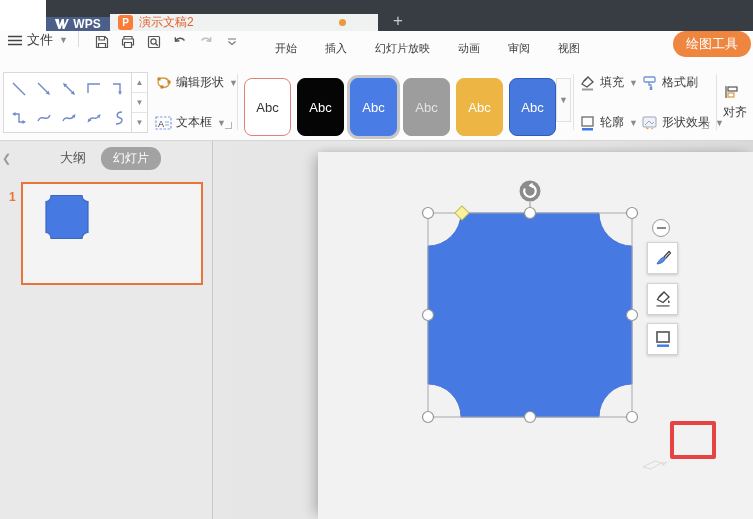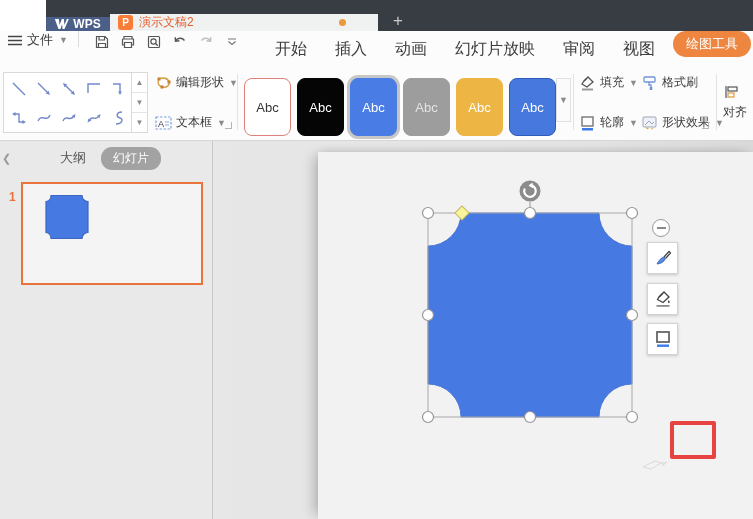--- a/index.html
+++ b/index.html
@@ -14,21 +14,21 @@
   .doc-tab .tab-title { color:#e2602e; font-size:12px; }
   .doc-tab .dot { position:absolute; right:32px; width:7px; height:7px; border-radius:50%; background:#e99a3d; }
   .newtab { width:40px; color:#c9c9c9; font-size:17px; display:flex; align-items:center; justify-content:center; }
 
   
   .menubar { position:absolute; left:0; top:31px; width:753px; height:35px; background:#fcfcfc; display:flex; align-items:flex-start; padding-left:8px; }
   .file-btn { display:flex; align-items:center; gap:5px; color:#3c3c3c; font-size:13px; }
   .msep { width:1px; height:16px; background:#dcdcdc; margin:0 10px; }
   .qicon { width:24px; height:22px; display:flex; align-items:center; justify-content:center; margin:0 1px; }
   .ribbon-tabs { display:flex; align-items:center; margin-left:16px; gap:0; }
-  .rtab { padding:0 14px; font-size:16px; color:#3c3c3c; line-height:35px; white-space:nowrap; }
+  .rtab { padding:0 14px; font-size:11px; color:#3c3c3c; line-height:35px; white-space:nowrap; }
   .tool-pill { margin-left:auto; margin-right:2px; background:#ee8640; color:#fff; font-size:13px; padding:4px 13px; border-radius:13px; white-space:nowrap; }
 
   
   .toolbar { position:absolute; left:0; top:66px; width:753px; height:75px; background:#fcfcfc; border-bottom:1px solid #d6d6d6; overflow:hidden; }
   .gallery { position:absolute; left:3px; top:6px; width:145px; height:61px; background:#fff; border:1px solid #d9d9d9; }
   .gal-grid { position:absolute; left:2px; top:1px; width:126px; height:58px; display:grid; grid-template-columns:repeat(5,1fr); grid-template-rows:1fr 1fr; }
   .gal-cell { display:flex; align-items:center; justify-content:center; }
   .gal-scroll { position:absolute; right:0; top:0; width:16px; height:59px; border-left:1px solid #d9d9d9; display:flex; flex-direction:column; }
   .gal-scroll div { flex:1; display:flex; align-items:center; justify-content:center; border-bottom:1px solid #e4e4e4; color:#8a8a8a; font-size:8px; }
   .gal-scroll div:last-child { border-bottom:none; }
@@ -115,22 +115,22 @@
       </svg>
   </div>
   <div class="qicon">
     <svg width="10" height="8" viewBox="0 0 10 8">
         <path d="M1,1 H9 M1.5,3.5 L5,6.5 L8.5,3.5" fill="none" stroke="#777" stroke-width="1.2"></path>
       </svg>
   </div>
   <div class="ribbon-tabs">
     <span class="rtab">开始</span>
     <span class="rtab">插入</span>
+    <span class="rtab">幻灯片放映</span>
     <span class="rtab">动画</span>
-    <span class="rtab">幻灯片放映</span>
     <span class="rtab">审阅</span>
     <span class="rtab">视图</span>
   </div>
   <div class="tool-pill">绘图工具</div>
 </div>
 
 <div class="toolbar">
   <div class="gallery">
     <div class="gal-grid">
       <div class="gal-cell">

